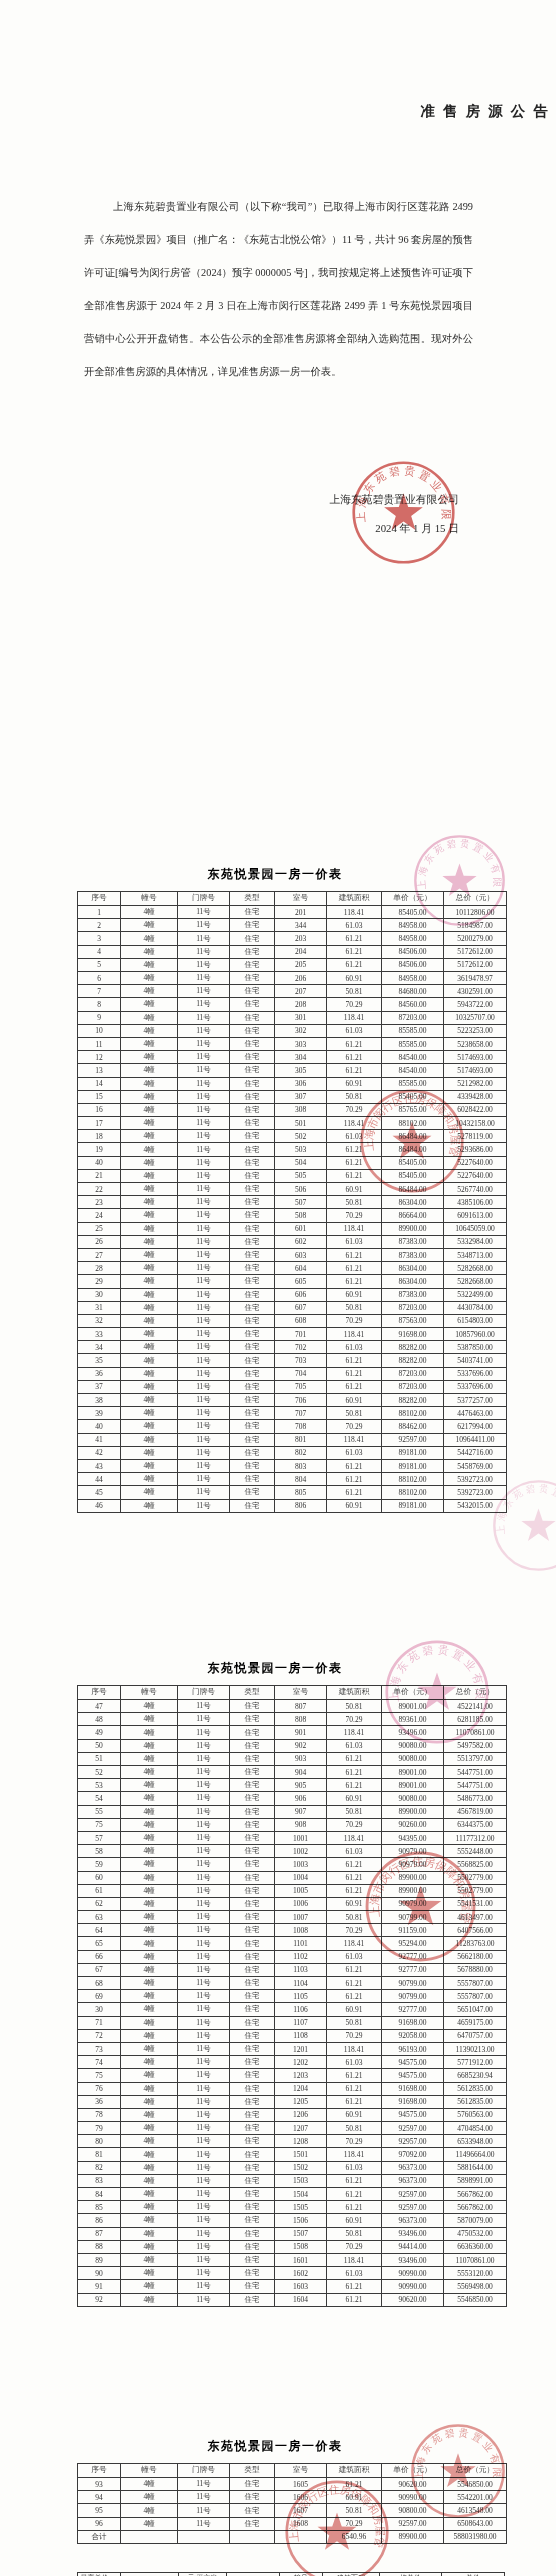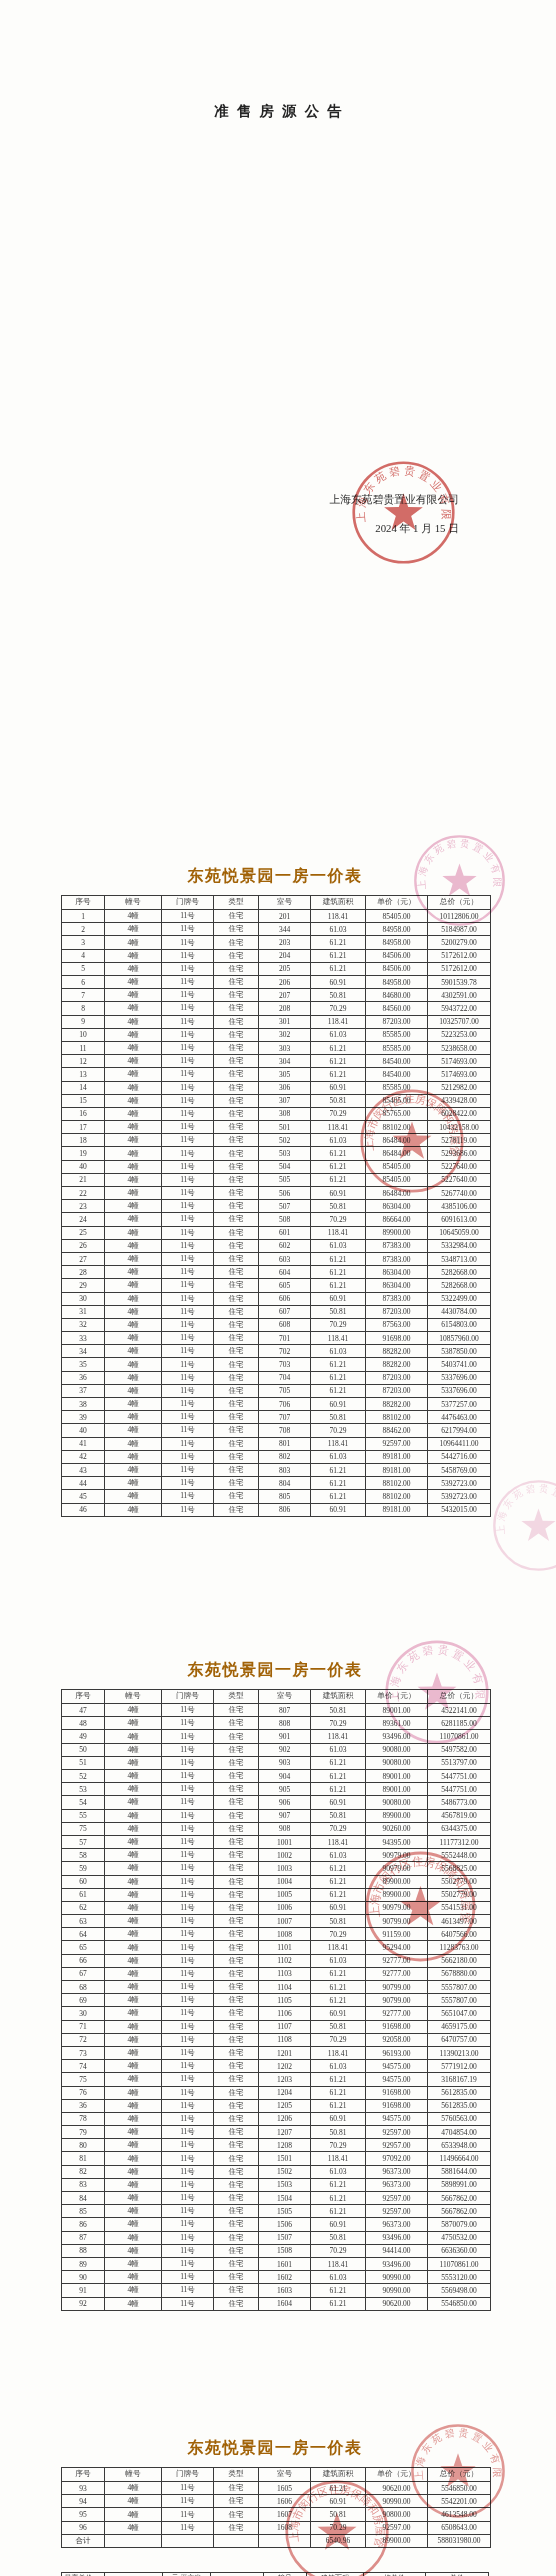--- a/index.html
+++ b/index.html
@@ -4,58 +4,59 @@
 <style>
   html,body { margin:0; padding:0; background:#ffffff; }
   .page {
     position:relative; width:556px; height:3153px;
     background:#fdfdfb; overflow:hidden;
     font-family:"Liberation Serif","DejaVu Serif",serif;
     color:#1f1f1f;
   }
   .doc-title {
     position:absolute; top:102px; left:0; width:100%;
-    text-align:center; font-size:14.4px; font-weight:600; letter-spacing:8.2px;
+    text-align:right; font-size:14.4px; font-weight:600; letter-spacing:8.2px;
     text-indent:8.2px; color:#242424;
   }
   .paragraph {
     position:absolute; top:190px; left:84px; width:389px;
     font-size:10.3px; line-height:33px; text-align:justify;
     text-indent:29px; color:#2a2a2a;
   }
   .sig {
     position:absolute; top:485px; right:97px;
     text-align:right; font-size:10.8px; line-height:29px; color:#2a2a2a;
   }
   .tbl-section { position:absolute; left:61px; width:428px; }
   .tbl-title {
-    text-align:center; font-size:16px; font-weight:700; letter-spacing:1.5px;
-    margin:0 0 7.7px 0; color:#a16207;
+    text-align:center; font-size:12px; font-weight:700; letter-spacing:1.5px;
+    margin:0 0 7.7px 0; color:#000000;
   }
-  table.grid { border-collapse:collapse; width:428px; table-layout:fixed; }
+  table.grid { border-collapse:collapse; width:428px; table-layout:fixed;margin-left:16px; }
   table.grid th, table.grid td {
     border:0.8px solid #3a3a3a; text-align:center; vertical-align:middle;
     font-size:7.5px; font-weight:normal; color:#333;
     padding:0; height:12.2px; overflow:hidden; white-space:nowrap;
   }
   table.grid th { height:13.4px; font-size:7.7px; color:#444; }
   table.summary td { height:8.8px; font-size:7px; }
   table.summary td:first-child { text-align:left; padding-left:2.6px; }
   .stamp {
     position:absolute; pointer-events:none;
     mix-blend-mode:multiply; filter:blur(0.2px);
   }
 </style>
 </head>
 <body>
 
 <div class="page">
 
   <div class="doc-title">准售房源公告</div>
 
+  <div class="paragraph">上海东苑碧贵置业有限公司（以下称“我司”）已取得上海市闵行区莲花路 2499 弄《东苑悦景园》项目（推广名：《东苑古北悦公馆》）11 号，共计 96 套房屋的预售许可证[编号为闵行房管（2024）预字 0000005 号]，我司按规定将上述预售许可证项下全部准售房源于 2024 年 2 月 3 日在上海市闵行区莲花路 2499 弄 1 号东苑悦景园项目营销中心公开开盘销售。本公告公示的全部准售房源将全部纳入选购范围。现对外公开全部准售房源的具体情况，详见准售房源一房一价表。</div>
 
   <div class="sig">
     <div>上海东苑碧贵置业有限公司</div>
     <div>2024 年 1 月 15 日</div>
   </div>
 
   <div class="tbl-section" style="top:866px;">
     <div class="tbl-title">东苑悦景园一房一价表</div>
     <table class="grid">
       <colgroup>
@@ -132,21 +133,21 @@
             <td>5172612.00</td>
           </tr>
           <tr>
             <td>6</td>
             <td>4幢</td>
             <td>11号</td>
             <td>住宅</td>
             <td>206</td>
             <td>60.91</td>
             <td>84958.00</td>
-            <td>5901539.78</td>
+            <td>3619478.97</td>
           </tr>
           <tr>
             <td>7</td>
             <td>4幢</td>
             <td>11号</td>
             <td>住宅</td>
             <td>207</td>
             <td>50.81</td>
             <td>84680.00</td>
             <td>4302591.00</td>
@@ -852,21 +853,21 @@
             <td>5771912.00</td>
           </tr>
           <tr>
             <td>75</td>
             <td>4幢</td>
             <td>11号</td>
             <td>住宅</td>
             <td>1203</td>
             <td>61.21</td>
             <td>94575.00</td>
-            <td>3168167.19</td>
+            <td>6685230.94</td>
           </tr>
           <tr>
             <td>76</td>
             <td>4幢</td>
             <td>11号</td>
             <td>住宅</td>
             <td>1204</td>
             <td>61.21</td>
             <td>91698.00</td>
             <td>5612835.00</td>

